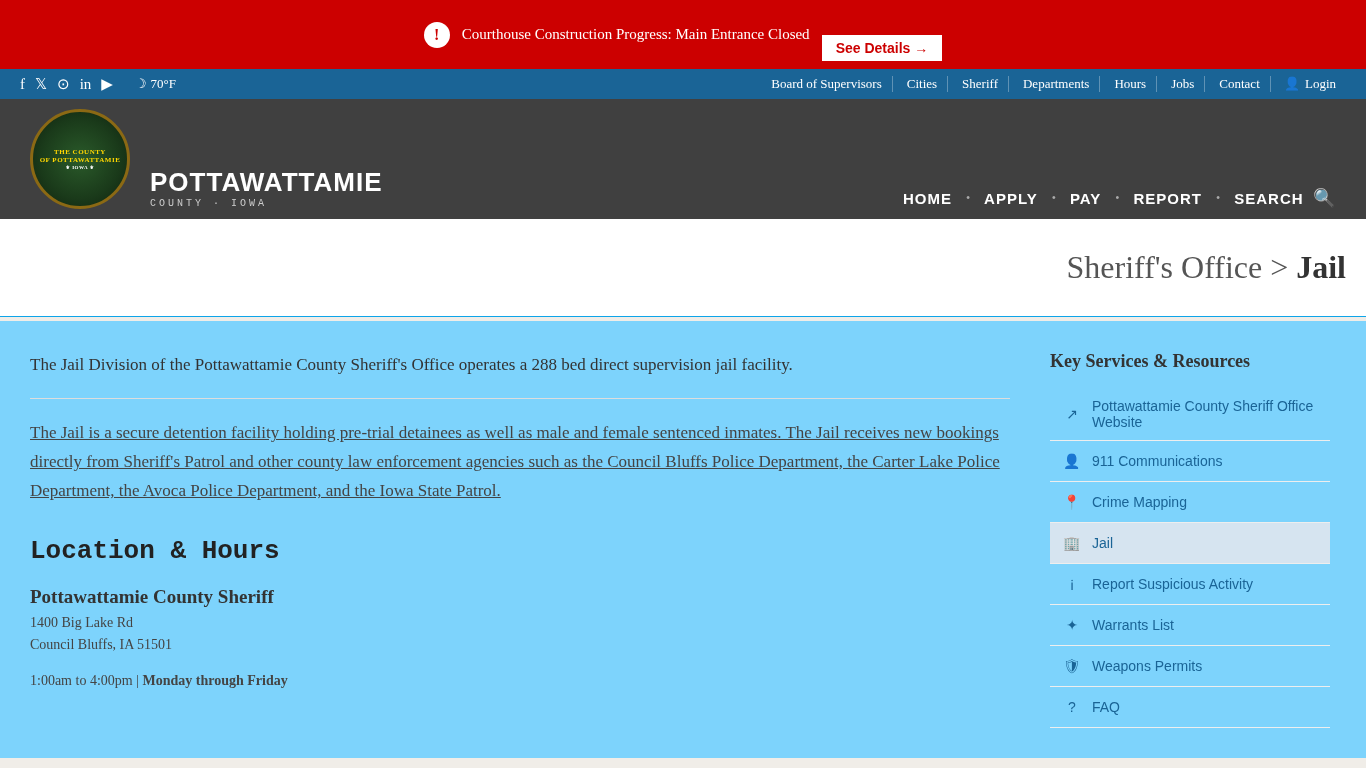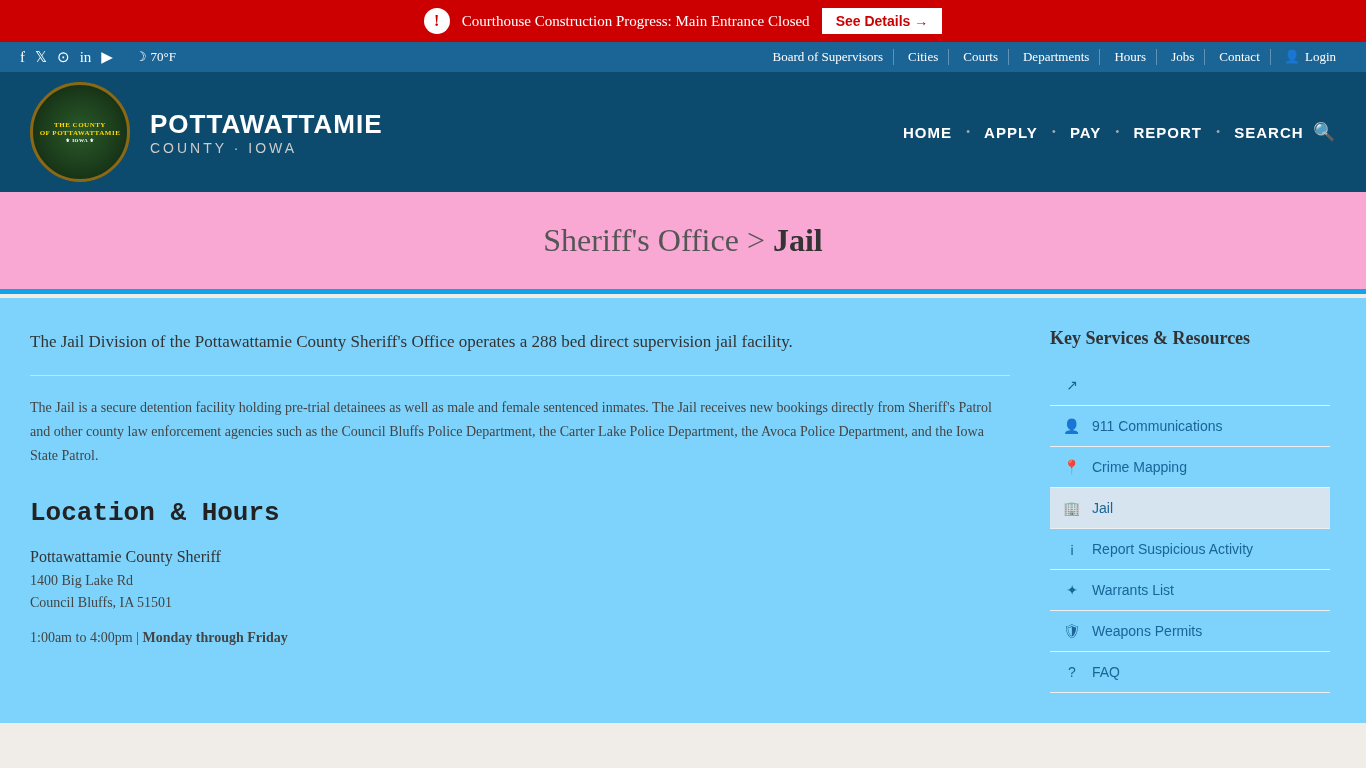--- a/index.html
+++ b/index.html
@@ -34,20 +34,21 @@
       background: white;
       color: #cc0000;
       border: none;
       padding: 5px 14px;
       font-size: 14px;
       font-weight: bold;
       cursor: pointer;
       display: inline-flex;
       align-items: center;
       gap: 4px;
+      margin-top: 27px;
     }
 
     
     .top-bar {
       background: #1a6496;
       color: white;
       display: flex;
       align-items: center;
       justify-content: space-between;
       padding: 6px 20px;
@@ -88,40 +89,40 @@
       align-items: center;
       gap: 4px;
       color: white;
       text-decoration: none;
       padding: 0 10px;
       font-size: 13px;
     }
 
     
     .site-header {
-      background: #0c4a6e;
-      display: flex;
-      align-items: center;
+      background: #404040;
+      display: flex;
+      align-items: flex-end;
       padding: 10px 30px;
       gap: 20px;
     }
     .site-title {
       color: white;
       flex: 1;
     }
     .site-title h1 {
       font-size: 26px;
       font-weight: bold;
       letter-spacing: 1px;
       font-family: Arial, sans-serif;
     }
     .site-title p {
-      font-size: 14px;
+      font-size: 10px;
       letter-spacing: 3px;
-      font-family: Liberation Sans, sans-serif;
+      font-family: Liberation Mono, monospace;
       color: #ccc;
     }
     .main-nav {
       display: flex;
       align-items: center;
       gap: 4px;
     }
     .main-nav a {
       color: white;
       text-decoration: none;
@@ -139,24 +140,24 @@
       color: white;
       background: none;
       border: none;
       font-size: 18px;
       cursor: pointer;
       margin-left: 6px;
     }
 
     
     .page-title-area {
-      background: #f9a8d4;
-      text-align: center;
+      background: #ffffff;
+      text-align: right;
       padding: 30px 20px;
-      border-bottom: 5px solid #0ea5e9;
+      border-bottom: 1px solid #0ea5e9;
     }
     .page-title-area h2 {
       font-size: 32px;
       font-weight: normal;
       color: #555;
       font-family: Georgia, serif;
     }
     .page-title-area h2 strong {
       font-weight: bold;
       color: #333;
@@ -181,35 +182,36 @@
       line-height: 1.6;
       color: #333;
       margin-bottom: 20px;
     }
     .divider {
       border: none;
       border-top: 1px solid #ddd;
       margin: 20px 0;
     }
     .secondary-text {
-      font-size: 14px;
+      font-size: 17px;
       line-height: 1.7;
       color: #444;
       margin-bottom: 30px;
+      text-decoration: underline;
     }
     .section-heading {
       font-size: 26px;
       font-weight: bold;
       color: #222;
       margin-bottom: 20px;
       font-family: Liberation Mono, monospace;
     }
     .location-name {
-      font-weight: normal;
-      font-size: 16px;
+      font-weight: bold;
+      font-size: 19px;
       margin-bottom: 4px;
     }
     .location-addr {
       font-size: 14px;
       line-height: 1.6;
       color: #444;
       margin-bottom: 16px;
     }
     .hours-text {
       font-size: 14px;
@@ -296,21 +298,21 @@
     <a class="social-link" href="#">in</a>
     <a class="social-link" href="#">▶</a>
     <div class="weather">
       <span>☽</span>
       <span>70°F</span>
     </div>
   </div>
   <div class="top-nav">
     <a href="#">Board of Supervisors</a>
     <a href="#">Cities</a>
-    <a href="#">Courts</a>
+    <a href="#">Sheriff</a>
     <a href="#">Departments</a>
     <a href="#">Hours</a>
     <a href="#">Jobs</a>
     <a href="#">Contact</a>
     <a href="#" class="login-link">
       <span>👤</span>
       <span>Login</span>
     </a>
   </div>
 </div>
@@ -365,20 +367,21 @@
       <span> | </span>
       <strong>Monday through Friday</strong>
     </div>
   </div>
 
   <div class="sidebar">
     <div class="sidebar-title">Key Services &amp; Resources</div>
 
     <a href="#" class="sidebar-link">
       <span class="sidebar-icon">↗</span>
+      <span>Pottawattamie County Sheriff Office Website</span>
     </a>
     <a href="#" class="sidebar-link">
       <span class="sidebar-icon">👤</span>
       <span>911 Communications</span>
     </a>
     <a href="#" class="sidebar-link">
       <span class="sidebar-icon">📍</span>
       <span>Crime Mapping</span>
     </a>
     <a href="#" class="sidebar-link active">

